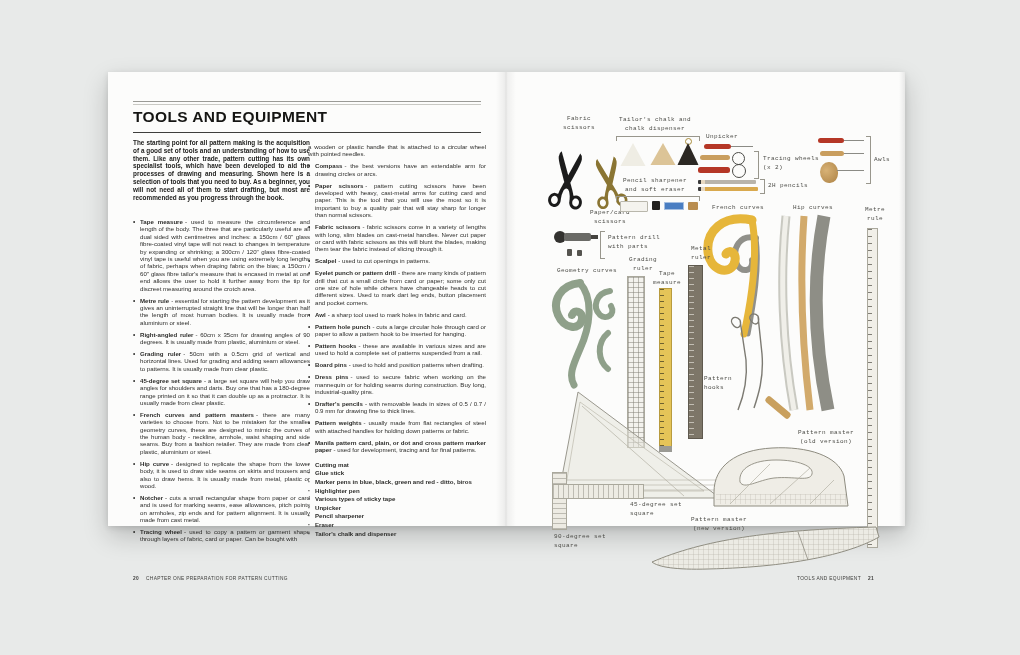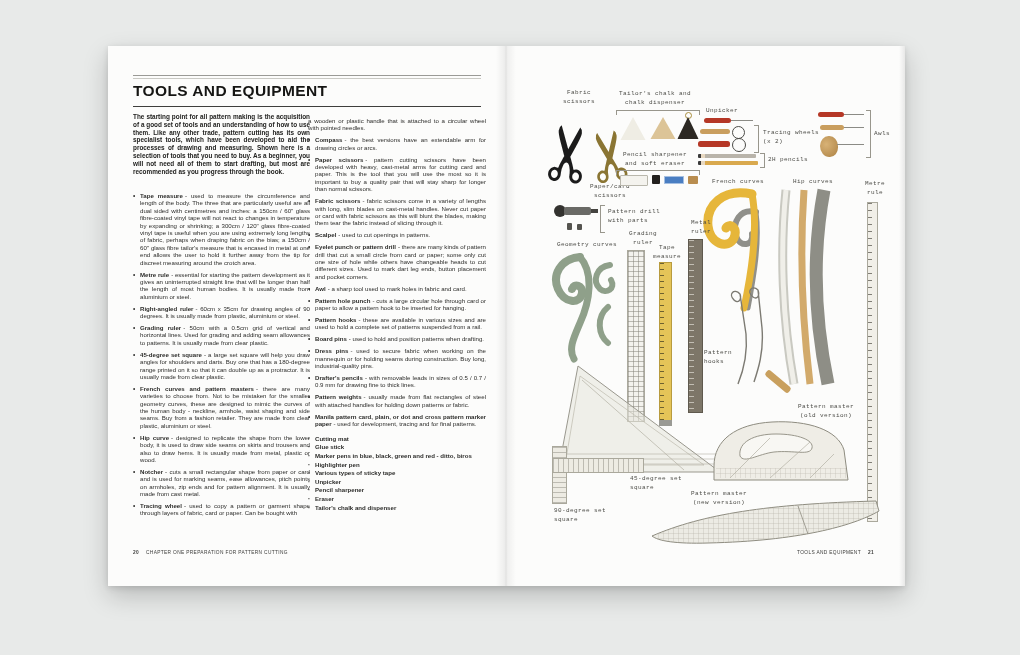--- a/index.html
+++ b/index.html
@@ -1,17 +1,17 @@
 <!DOCTYPE html>
 <html><head>
 <meta charset="utf-8">
 <style>
   html,body{margin:0;padding:0;}
   body{width:1020px;height:655px;background:#e8eae9;font-family:"Liberation Sans",sans-serif;overflow:hidden;position:relative;}
-  .spread{position:absolute;left:108px;top:46px;width:797px;height:540px;background:#fcfcfb;box-shadow:0 10px 24px rgba(0,0,0,.20), 0 2px 6px rgba(0,0,0,.12);}
+  .spread{position:absolute;left:108px;top:72px;width:797px;height:454px;background:#fcfcfb;box-shadow:0 10px 24px rgba(0,0,0,.20), 0 2px 6px rgba(0,0,0,.12);}
   .gutter{position:absolute;left:388px;top:0;width:20px;height:100%;background:linear-gradient(90deg,rgba(0,0,0,0),rgba(0,0,0,.06) 42%,rgba(0,0,0,.10) 50%,rgba(0,0,0,.05) 58%,rgba(0,0,0,0));pointer-events:none;}
   .edge{position:absolute;right:0;top:0;width:6px;height:100%;background:linear-gradient(270deg,rgba(0,0,0,.08),rgba(0,0,0,0));}
   .abs{position:absolute;}
   
   .rule2{border-top:1px solid #9a9a96;}
   .rule2:after{content:"";display:block;margin-top:2px;border-top:1px solid #c9c9c4;}
   .rule1{border-top:1.2px solid #3e3e3c;}
   .title{font-size:15.5px;font-weight:800;letter-spacing:.4px;color:#151513;white-space:nowrap;}
   .intro{font-size:6.4px;line-height:7.8px;font-weight:700;color:#222220;text-align:justify;}
   .col{font-size:6.1px;line-height:7.4px;color:#2d2d2b;text-align:justify;}

